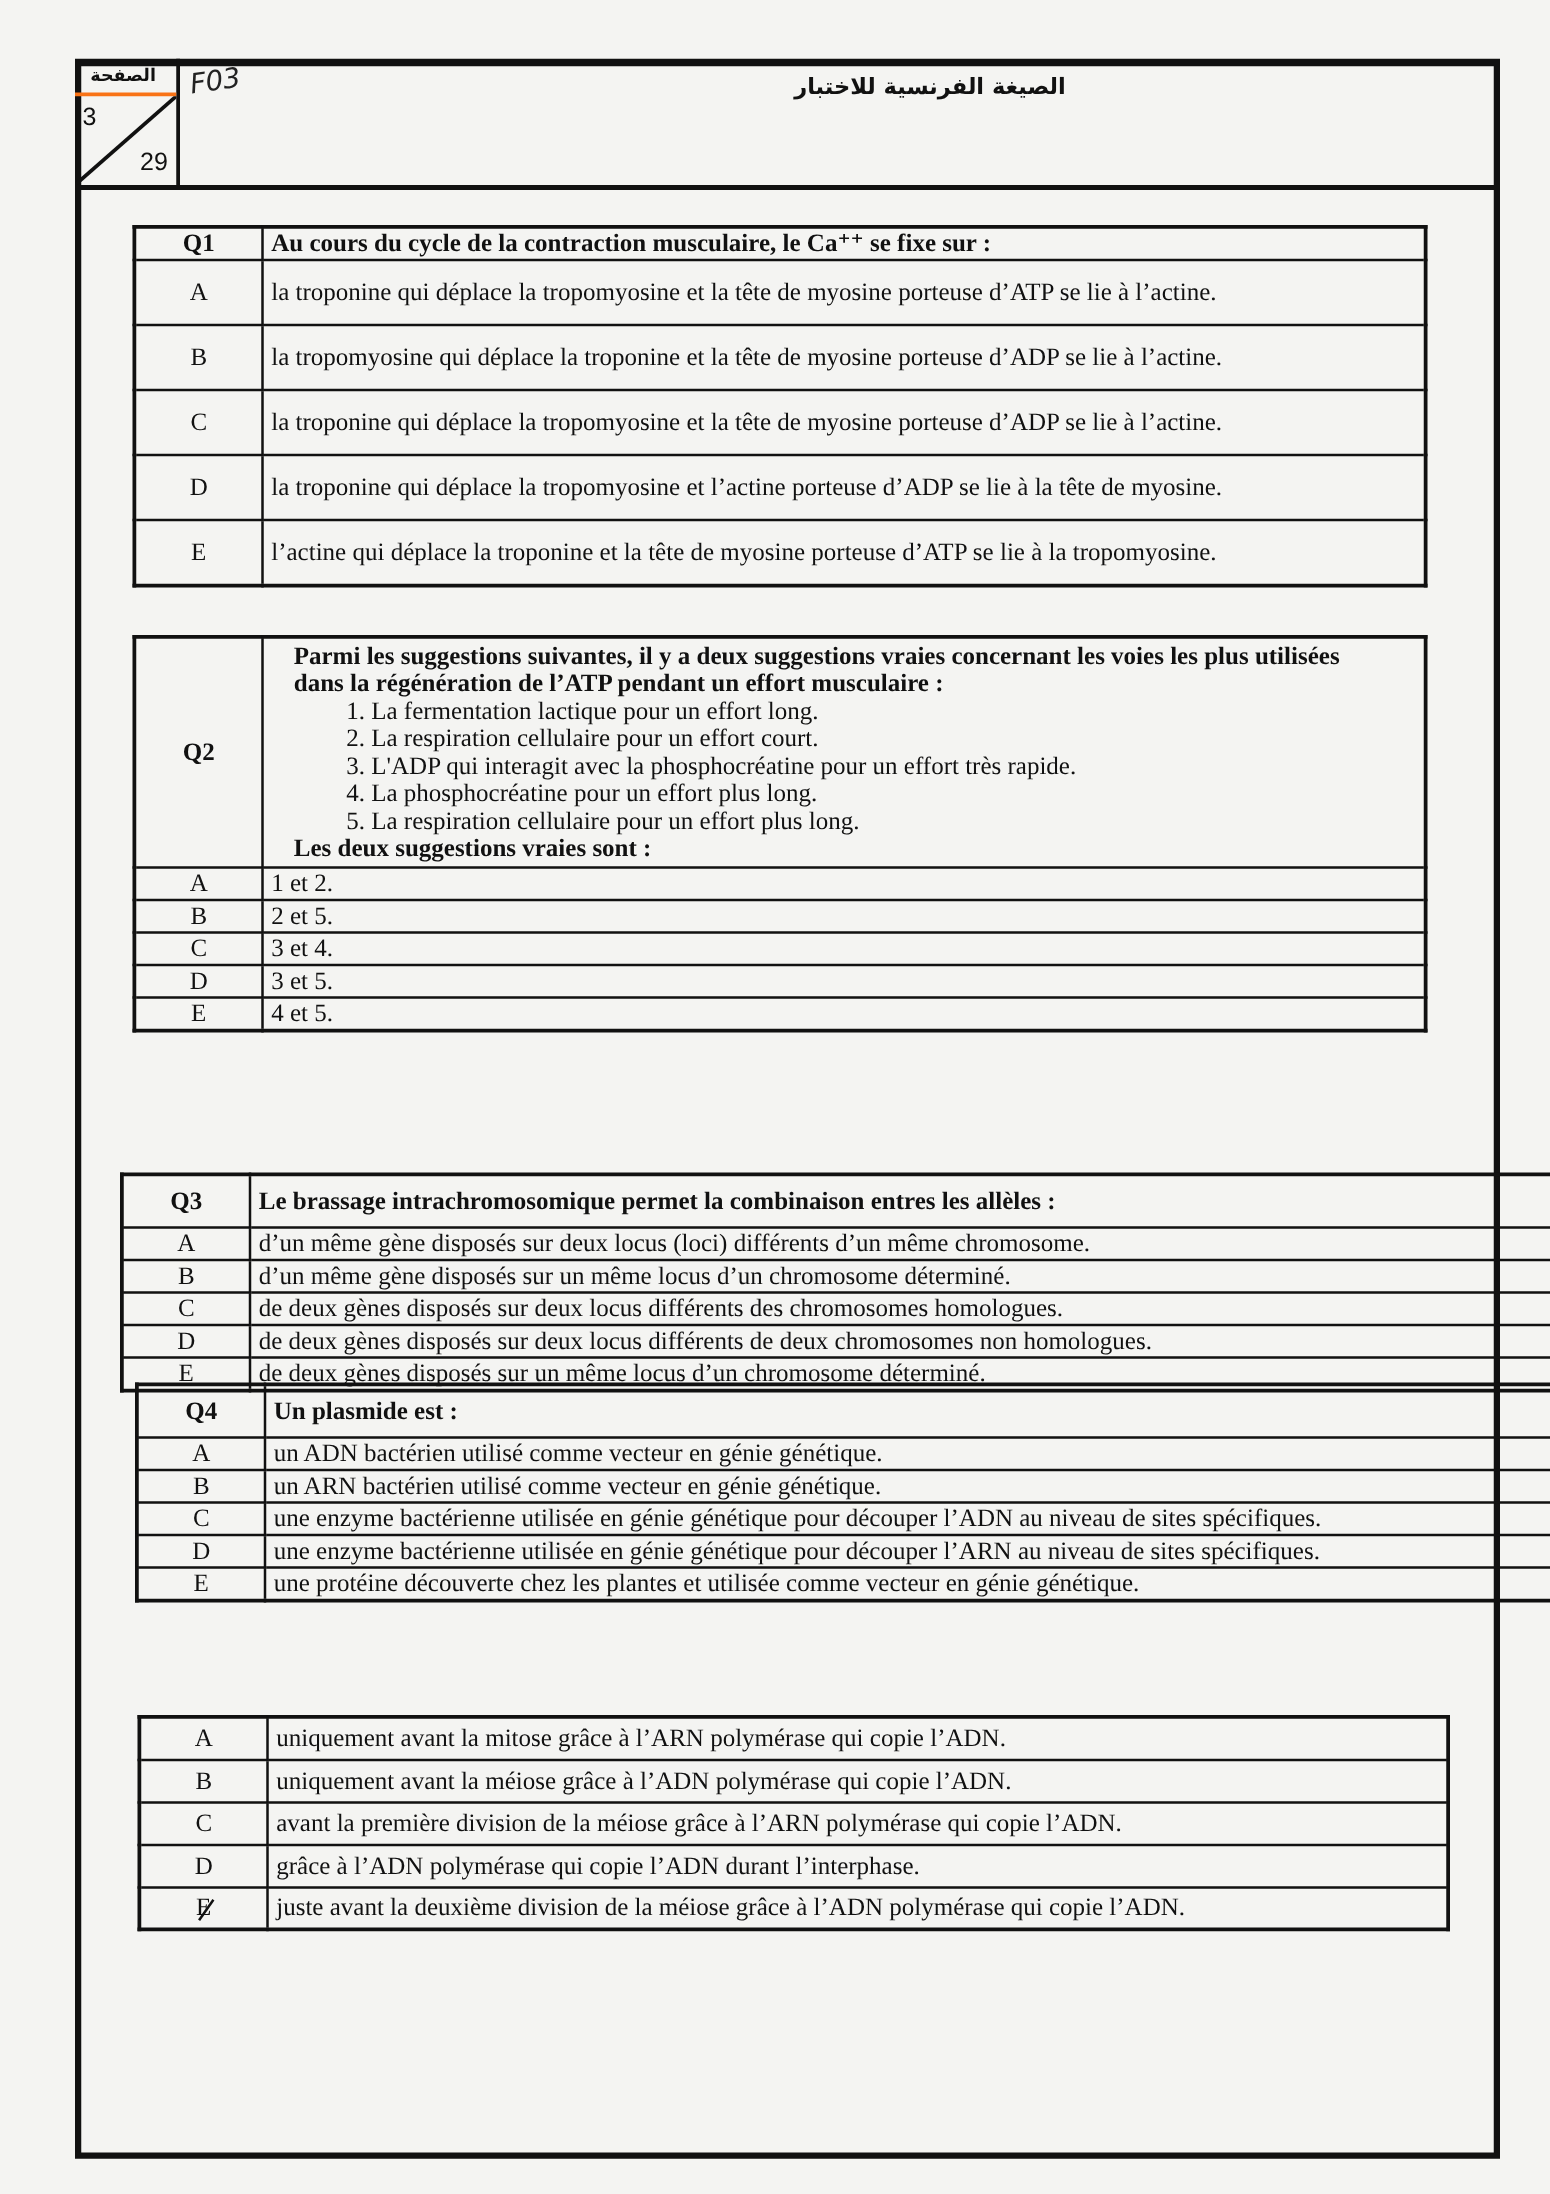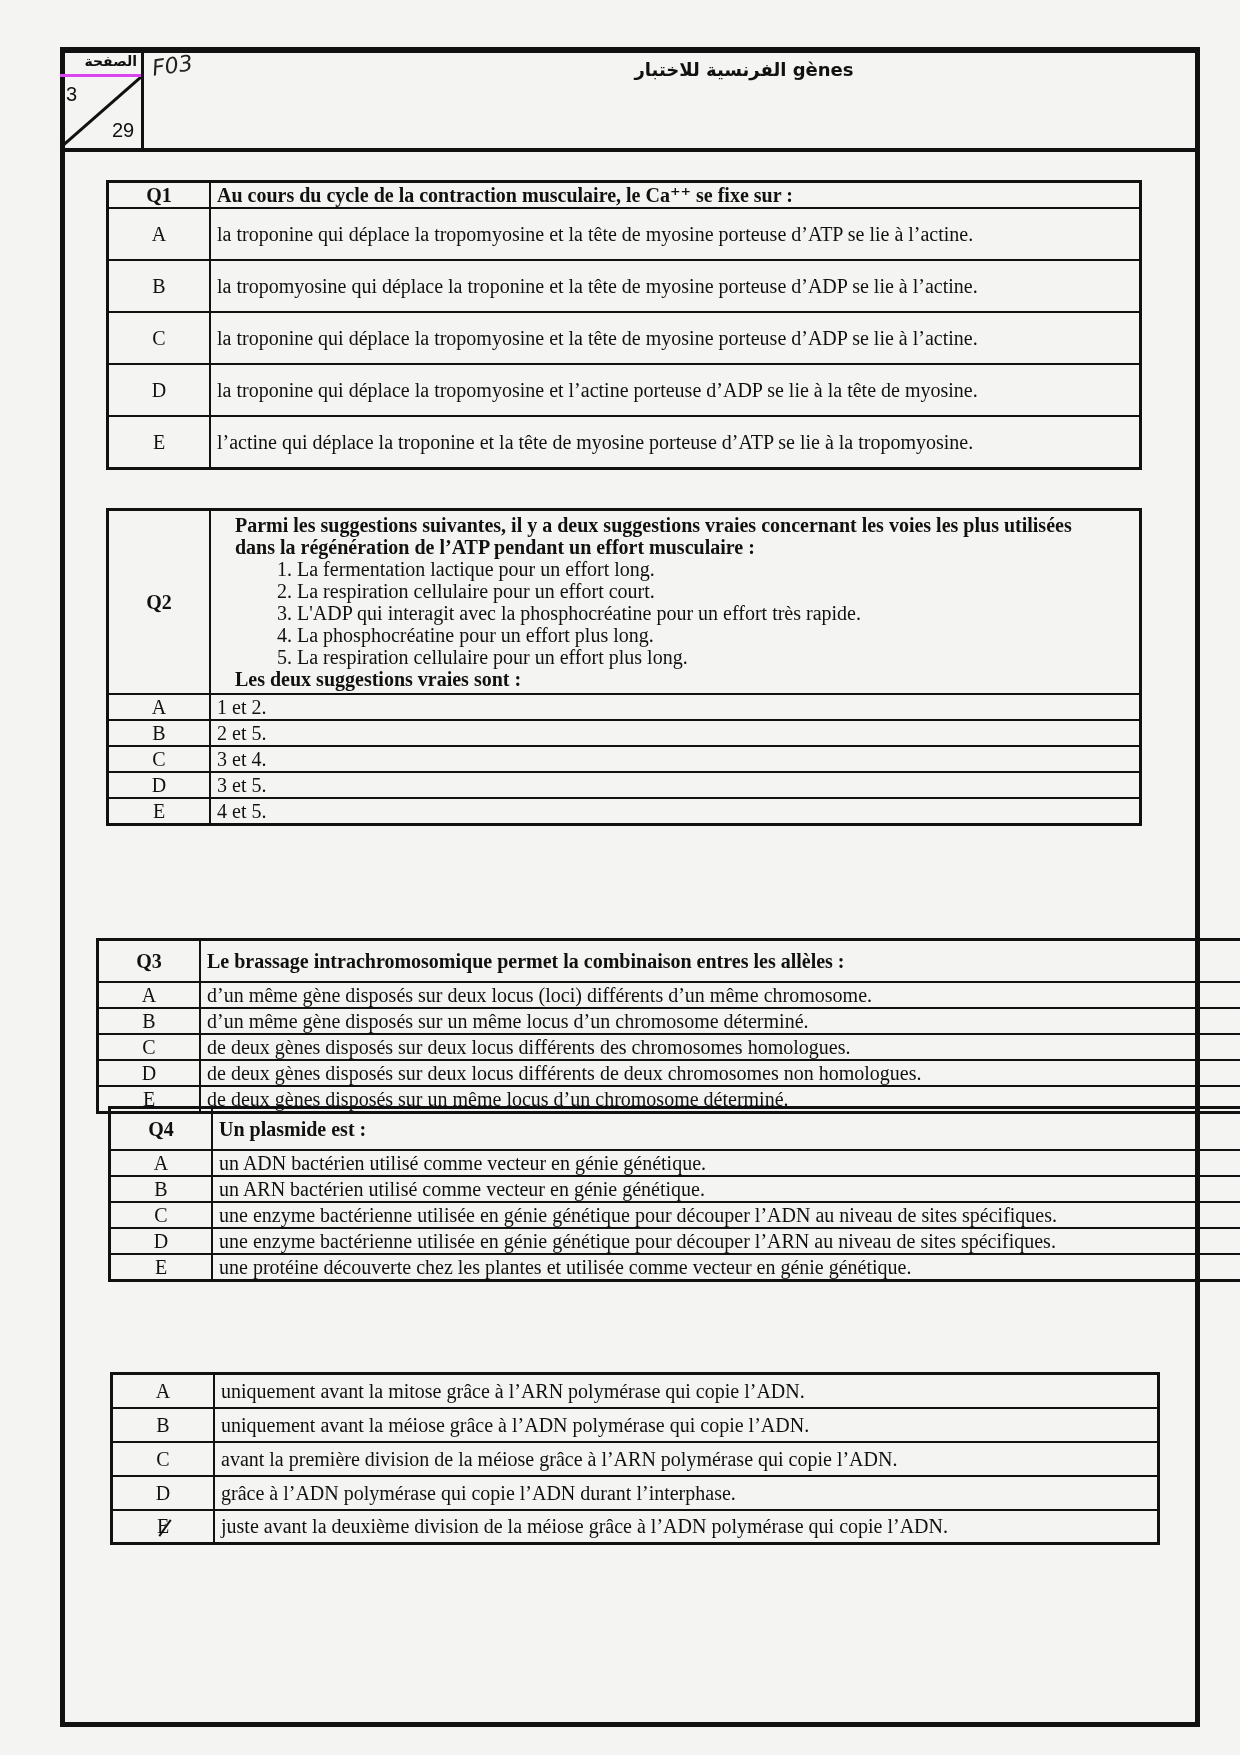--- a/index.html
+++ b/index.html
@@ -2,22 +2,22 @@
 <html><head>
 <meta charset="utf-8">
 <style>
   html, body { margin:0; padding:0; }
   body { width:1240px; height:1755px; background:#f4f4f2; position:relative; overflow:hidden;
          font-family:"Liberation Serif", "DejaVu Serif", serif; color:#111; }
   .frame { position:absolute; left:60px; top:47px; width:1140px; height:1680px; border:5px solid #111;
            border-top-width:6px; box-sizing:border-box; }
   .header { position:absolute; left:60px; top:47px; width:1140px; height:105px; border-bottom:4px solid #111; box-sizing:border-box; }
   .page-box { position:absolute; left:0; top:0; width:84px; height:101px; border-right:3px solid #111; box-sizing:border-box; }
-  .page-label { position:absolute; left:0; top:0; width:81px; height:30px; border-bottom:3px solid #d946ef;
-                font-family:"DejaVu Sans", sans-serif; font-weight:bold; font-size:14px; text-align:right;
+  .page-label { position:absolute; left:0; top:0; width:81px; height:30px; border-bottom:3px solid #f97316;
+                font-family:"DejaVu Sans", sans-serif; font-weight:bold; font-size:14px; text-align:center;
                 padding-right:4px; box-sizing:border-box; line-height:28px; direction:rtl; }
   .page-num { position:absolute; left:6px; top:36px; font-family:"Liberation Sans", sans-serif; font-size:20px; }
   .page-total { position:absolute; left:52px; top:72px; font-family:"Liberation Sans", sans-serif; font-size:20px; }
   .page-diag { position:absolute; left:0; top:30px; width:81px; height:71px; }
   .hand-mark { position:absolute; left:92px; top:6px; font-family:"DejaVu Sans", sans-serif; font-style:italic; font-size:22px; color:#222; transform:rotate(-8deg); }
   .title { position:absolute; right:6px; top:10px; width:900px; text-align:center; direction:rtl;
            font-family:"DejaVu Sans", sans-serif; font-weight:bold; font-size:19px; line-height:26px; }
   .title .l1 { display:block; text-align:right; }
   .title .l2 { display:block; font-size:18px; }
 
@@ -40,21 +40,21 @@
   <div class="page-box">
     <div class="page-label">الصفحة</div>
     <svg class="page-diag" viewBox="0 0 81 71" preserveAspectRatio="none">
       <line x1="0" y1="71" x2="81" y2="0" stroke="#111" stroke-width="3"></line>
     </svg>
     <span class="page-num">3</span>
     <span class="page-total">29</span>
   </div>
   <span class="hand-mark">F03</span>
   <div class="title">
-    <span class="l2">gènes الفرنسية للاختبار</span>
+    <span class="l2">الصيغة الفرنسية للاختبار</span>
   </div>
 </div>
 
 <table class="q" style="left:106px; top:180px; width:1036px;">
   <tbody>
       <tr class="head">
     <td class="lab">Q1</td>
     <td>Au cours du cycle de la contraction musculaire, le Ca⁺⁺ se fixe sur :</td>
   </tr>
   <tr style="height:52px">

